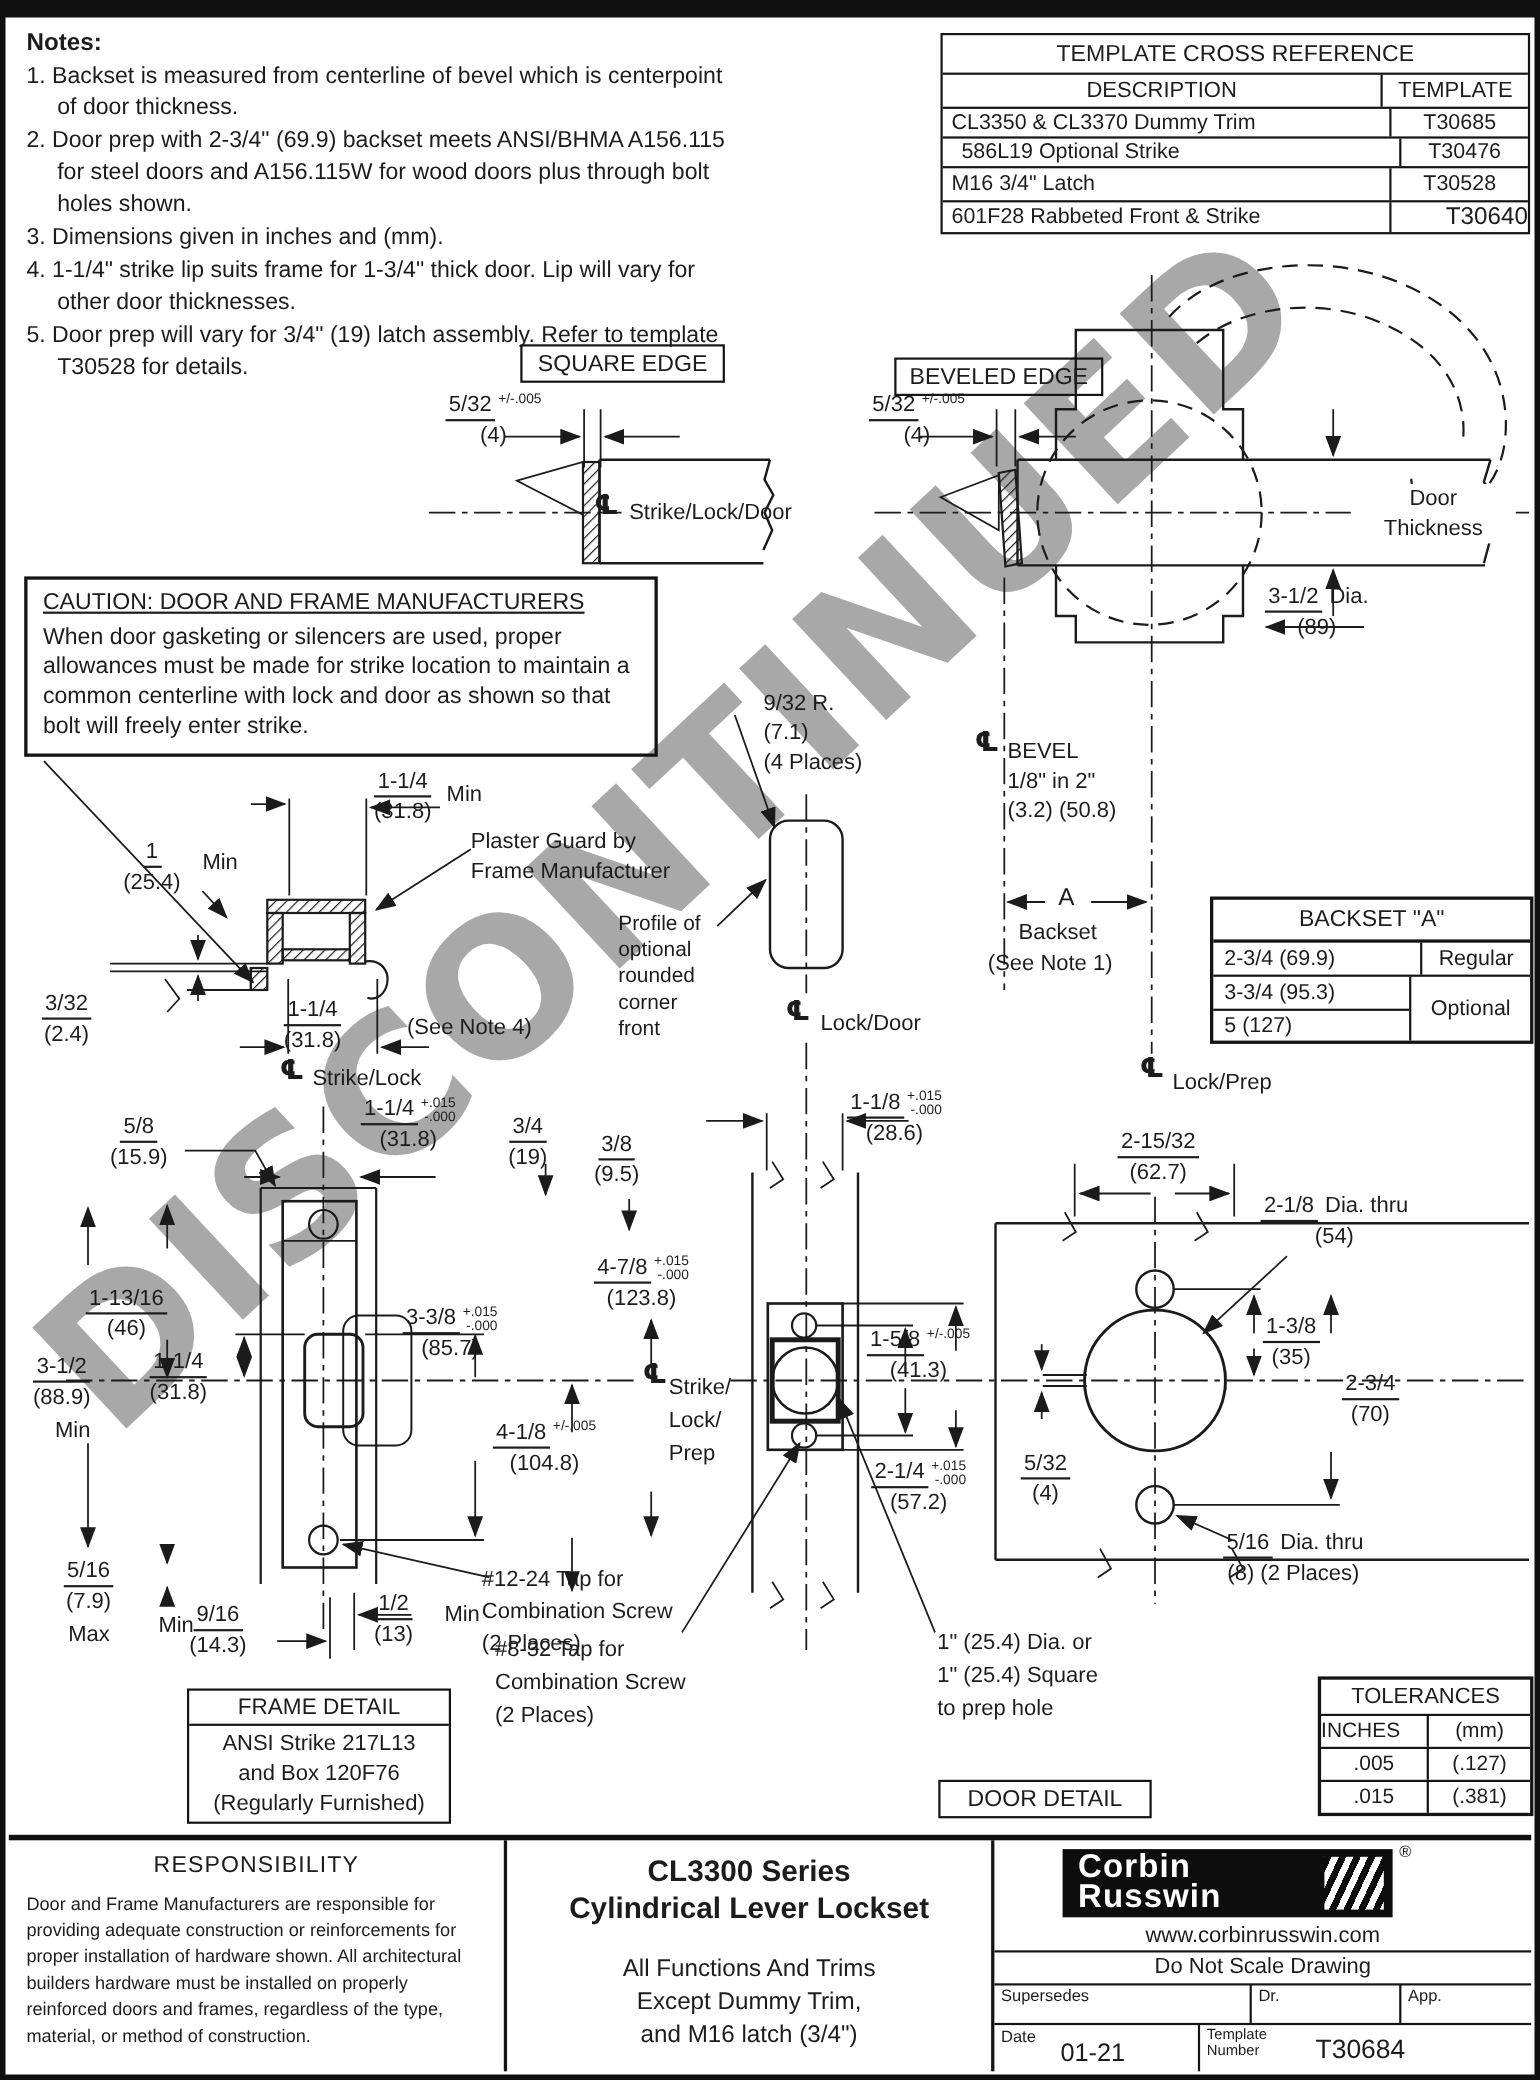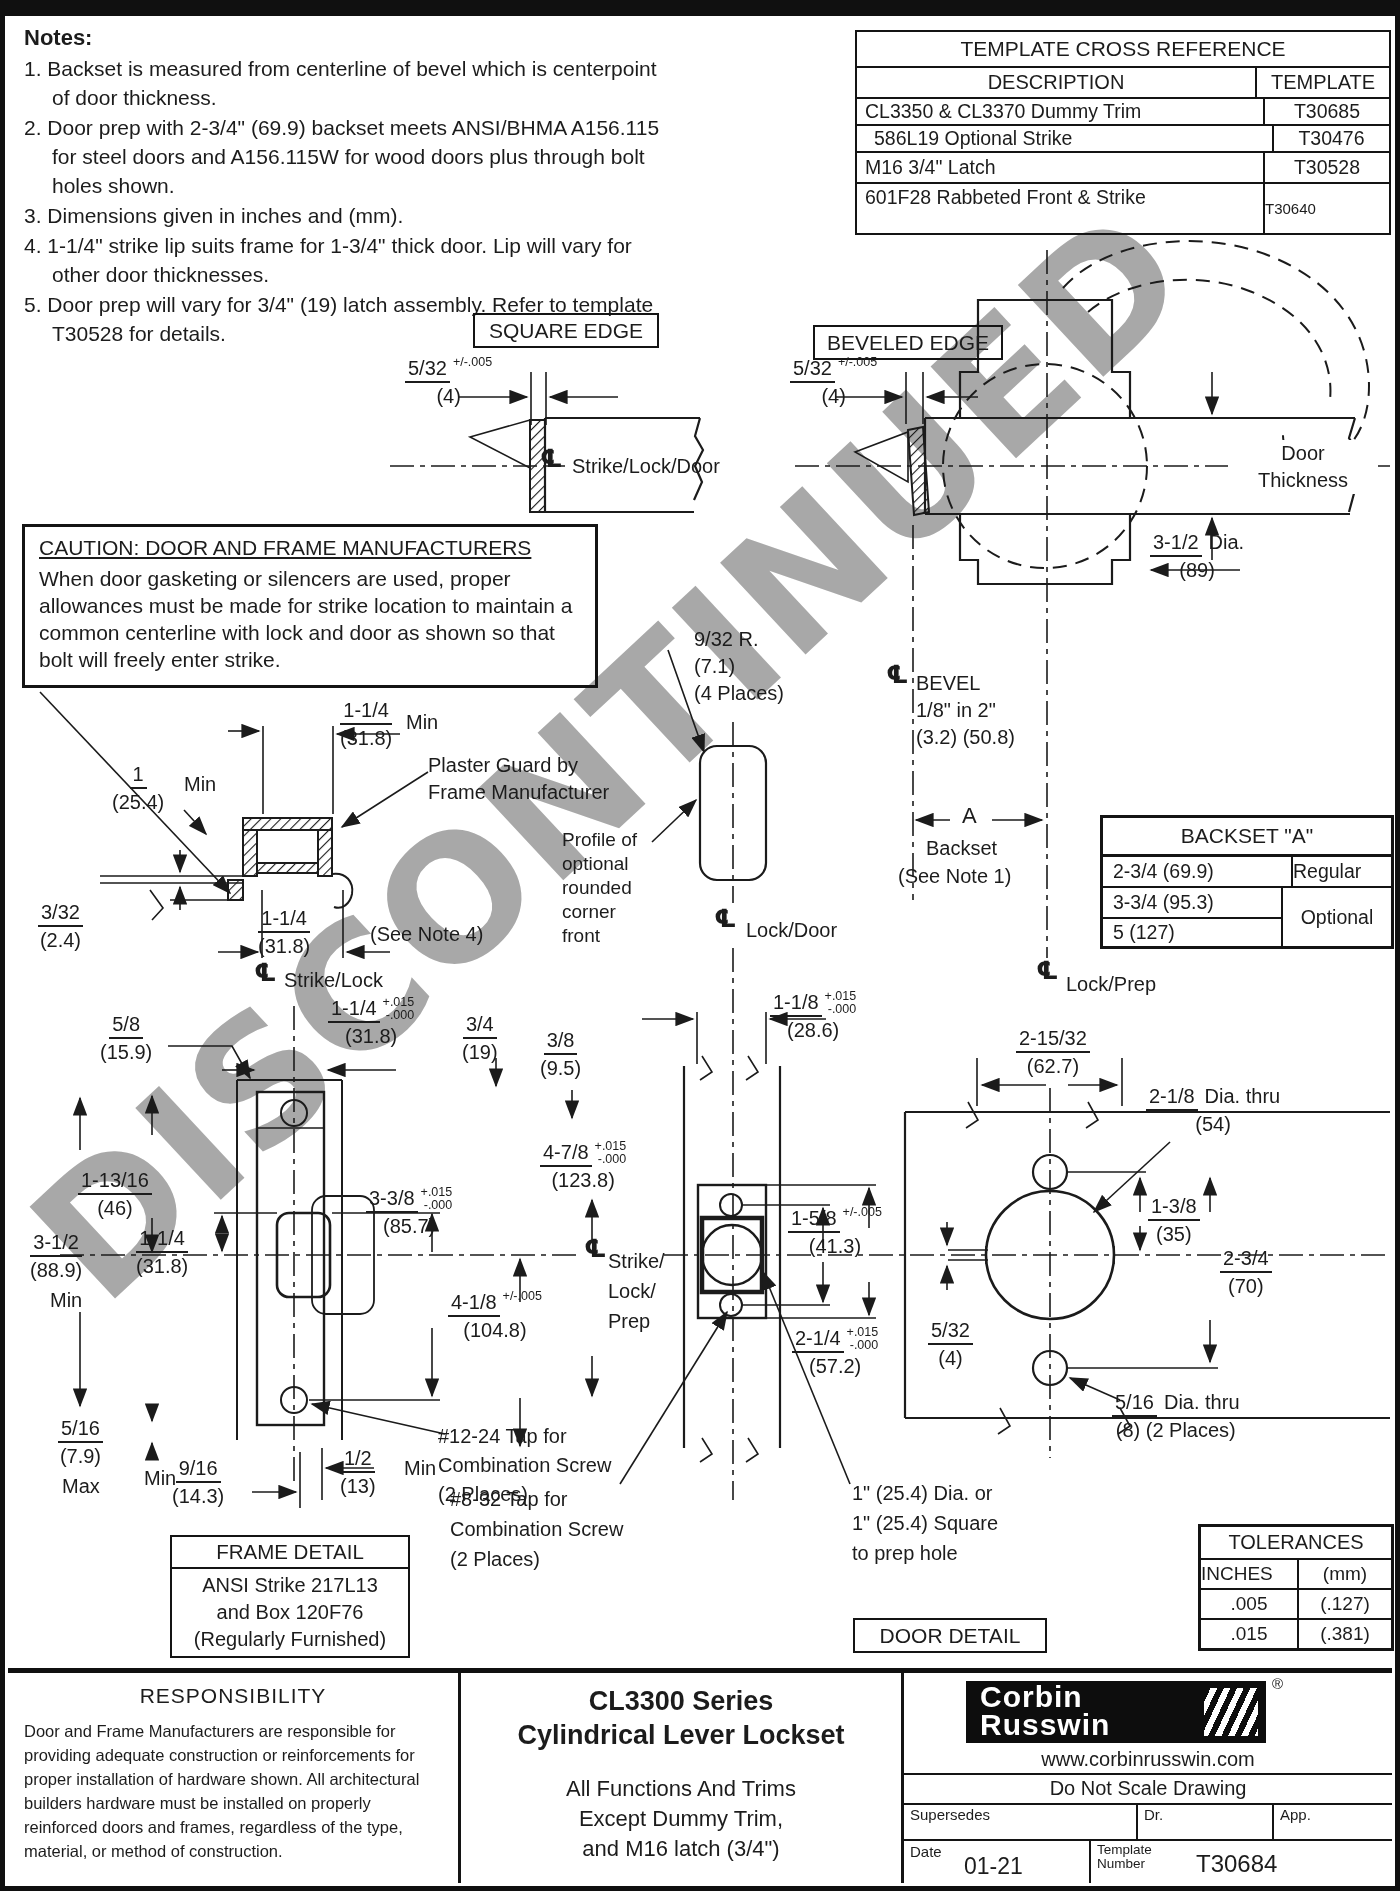--- a/index.html
+++ b/index.html
@@ -218,21 +218,21 @@
     <div class="flexrow" style="border-bottom:2px solid #141414">
       <div style="width:398px;border-right:2.5px solid #141414;font-size:19.5px;padding:1px 0 1px 17px">586L19 Optional Strike</div>
       <div style="flex:1;text-align:center;font-size:19.5px;padding:1px 0">T30476</div>
     </div>
     <div class="flexrow" style="border-bottom:2px solid #141414">
       <div style="width:398px;border-right:2.5px solid #141414;font-size:19.5px;padding:3px 0 3px 8px">M16 3/4" Latch</div>
       <div style="flex:1;text-align:center;font-size:19.5px;padding:3px 0">T30528</div>
     </div>
     <div class="flexrow">
       <div style="width:398px;border-right:2.5px solid #141414;font-size:19.5px;padding:2px 0 2px 8px">601F28 Rabbeted Front &amp; Strike</div>
-      <div style="flex:1;text-align:left;font-size:15px;padding:16px 0">T30640</div>
+      <div style="flex:1;text-align:right;font-size:22px;padding:0 0">T30640</div>
     </div>
   </div>
 
   <div class="lbox" style="left:473px;top:313px;width:182px;font-size:21px;line-height:31px">SQUARE EDGE</div>
   <div class="lbox" style="left:813px;top:325px;width:186px;font-size:21px;line-height:31px">BEVELED EDGE</div>
 
   <div class="fr" style="left:405px;top:356px">
     <span class="row">
         <span class="a">5/32</span>
         <span class="tol">
@@ -283,21 +283,21 @@
   </div>
 
   <div class="t" style="left:962px;top:802px;font-size:22px">A</div>
   <div class="t" style="left:926px;top:836px">Backset</div>
   <div class="t" style="left:898px;top:864px">(See Note 1)</div>
 
   <div class="tbl" style="left:1100px;top:815px;width:288px;border-width:3px">
     <div class="titleRow" style="font-size:21px;padding:6px 0;border-bottom-width:3px">BACKSET "A"</div>
     <div class="flexrow" style="border-bottom:2.5px solid #141414">
       <div style="width:178px;border-right:2.5px solid #141414;font-size:19.5px;padding:3px 0 3px 10px">2-3/4 (69.9)</div>
-      <div style="flex:1;font-size:19.5px;padding:3px 0">Regular</div>
+      <div style="flex:1;text-align:center;font-size:19.5px;padding:3px 0">Regular</div>
     </div>
     <div class="flexrow">
       <div style="width:178px;border-right:2.5px solid #141414">
         <div style="font-size:19.5px;padding:3px 0 3px 10px;border-bottom:2.5px solid #141414">3-3/4 (95.3)</div>
         <div style="font-size:19.5px;padding:2px 0 2px 10px">5 (127)</div>
       </div>
       <div style="flex:1;display:flex;align-items:center;justify-content:center;font-size:19.5px">Optional</div>
     </div>
   </div>
 

